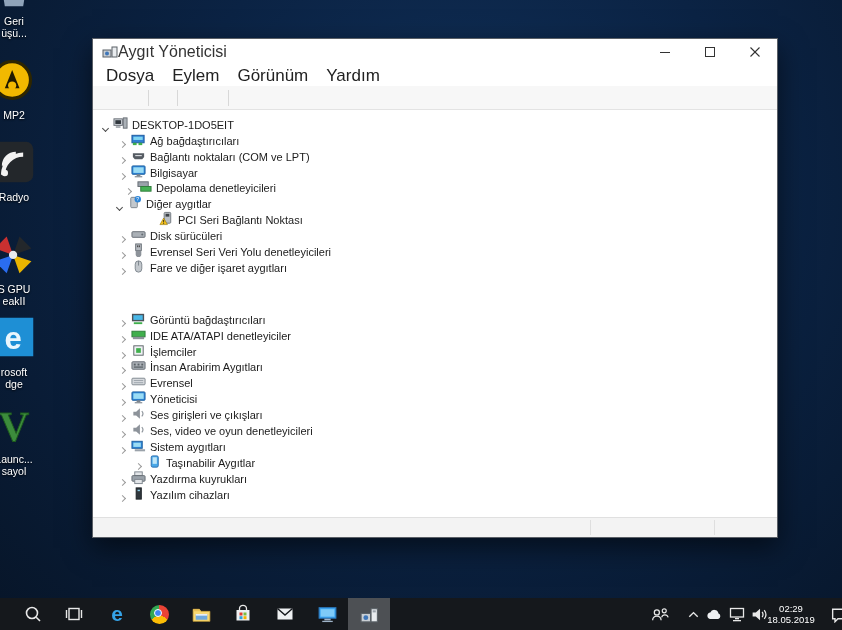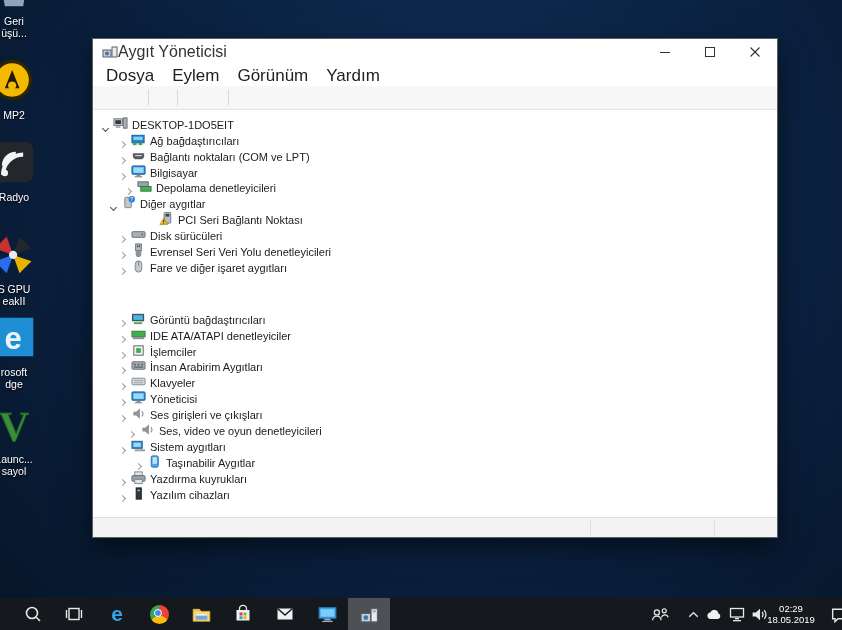--- a/index.html
+++ b/index.html
@@ -292,21 +292,21 @@
             <span class="chev"></span>
           </span>
           <span class="ic tree-ic">
             <svg viewBox="0 0 16 16">
               <rect x="1" y="3" width="11" height="5" fill="#9aa2aa" stroke="#656c73"></rect>
               <rect x="4" y="8" width="11" height="5" fill="#45b054" stroke="#2e7d3a"></rect>
             </svg>
           </span>
           <span>Depolama denetleyicileri</span>
         </div>
-        <div class="tree-row" style="padding-left: 12px;">
+        <div class="tree-row" style="padding-left: 18px;">
           <span class="chev-slot">
             <span class="chev open"></span>
           </span>
           <span class="ic tree-ic">
             <svg viewBox="0 0 16 16">
               <rect x="4" y="2.5" width="7" height="11" rx="1" fill="#c3c8cd" stroke="#7d858d"></rect>
               <circle cx="11.5" cy="4.5" r="3.4" fill="#2e86d8"></circle>
               <text x="11.5" y="6.6" font-size="5.5" fill="#fff" text-anchor="middle" font-family="sans-serif">?</text>
             </svg>
           </span>
@@ -419,21 +419,21 @@
           <span class="chev-slot">
             <span class="chev"></span>
           </span>
           <span class="ic tree-ic">
             <svg viewBox="0 0 16 16">
               <rect x="1" y="4.5" width="14" height="7" rx="1" fill="#d7dade" stroke="#7d858d"></rect>
               <rect x="3" y="6.5" width="10" height="1" fill="#9aa2aa"></rect>
               <rect x="3" y="8.8" width="10" height="1" fill="#9aa2aa"></rect>
             </svg>
           </span>
-          <span>Klavyeler</span>
+          <span>Evrensel</span>
         </div>
         <div class="tree-row" style="padding-left: 22px;">
           <span class="chev-slot">
             <span class="chev"></span>
           </span>
           <span class="ic tree-ic">
             <svg viewBox="0 0 16 16">
               <rect x="1" y="2" width="14" height="9" rx="1" fill="#2e86d8" stroke="#1f609f"></rect>
               <rect x="2.5" y="3.5" width="11" height="6" fill="#9adcf5"></rect>
               <rect x="6" y="11" width="4" height="2" fill="#7d858d"></rect>
@@ -447,21 +447,21 @@
             <span class="chev"></span>
           </span>
           <span class="ic tree-ic">
             <svg viewBox="0 0 16 16">
               <path d="M2.5 6 h3 l4 -3.5 v11 l-4 -3.5 h-3 z" fill="#8d939a"></path>
               <path d="M11.5 5.5 a4 4 0 0 1 0 5.5" stroke="#8d939a" fill="none" stroke-width="1.2"></path>
             </svg>
           </span>
           <span>Ses girişleri ve çıkışları</span>
         </div>
-        <div class="tree-row" style=" margin-left: 31px;">
+        <div class="tree-row" style="padding-left: 22px;">
           <span class="chev-slot">
             <span class="chev"></span>
           </span>
           <span class="ic tree-ic">
             <svg viewBox="0 0 16 16">
               <path d="M2.5 6 h3 l4 -3.5 v11 l-4 -3.5 h-3 z" fill="#8d939a"></path>
               <path d="M11.5 5.5 a4 4 0 0 1 0 5.5" stroke="#8d939a" fill="none" stroke-width="1.2"></path>
             </svg>
           </span>
           <span>Ses, video ve oyun denetleyicileri</span>

